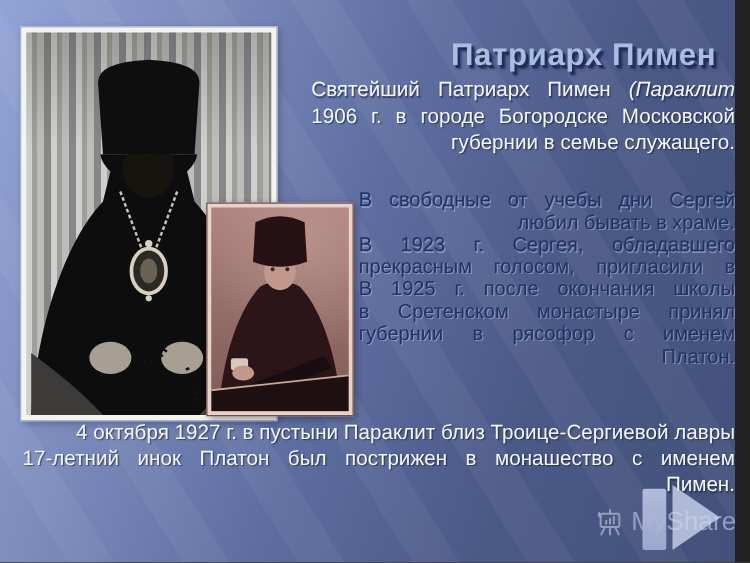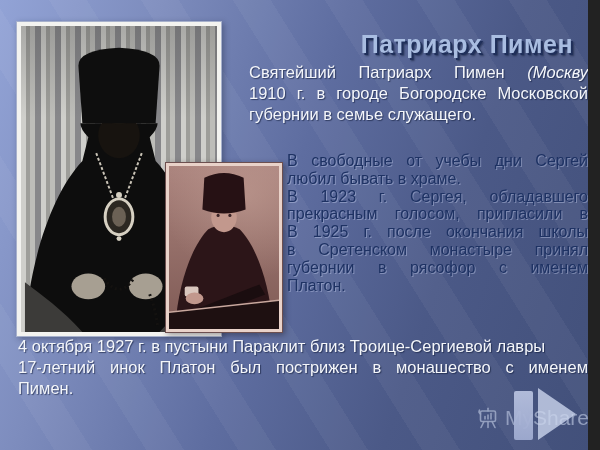--- a/index.html
+++ b/index.html
@@ -13,21 +13,21 @@
     background:repeating-linear-gradient(58deg, rgba(255,255,255,0) 0 46px, rgba(255,255,255,0.045) 46px 78px);
     mix-blend-mode:screen;
   }
   .title{
     position:absolute; top:30px; right:15px; z-index:5;
     font-size:25px; font-weight:bold; letter-spacing:0.5px;
     color:#a9bde1;
     text-shadow:2px 2px 0 #1f2f5a, 3px 3px 2px rgba(10,20,45,.55);
   }
   .textblock{ position:absolute; z-index:5; }
-  .tline{ text-align:left; white-space:normal; }
+  .tline{ text-align:right; white-space:normal; }
   .stretch{ text-align:justify; text-align-last:justify; }
   .it{ font-style:italic; }
   .intro{
     left:249px; top:62px; width:339px;
     font-size:16.5px; line-height:20.8px; color:#f4f6fa;
     text-shadow:1px 1px 1px rgba(15,25,55,.6);
   }
   .bio{
     left:287px; top:152px; width:301px;
     font-size:16px; line-height:17.8px; color:#1e3263; font-weight:500;
@@ -139,22 +139,22 @@
         <ellipse cx="26" cy="134" rx="9" ry="6" fill="#c2988d"></ellipse>
 
         <path d="M30,144 L92,120 L98,130 L36,154 Z" fill="#1a0d0f"></path>
         <path d="M0,148 L112,136 L112,165 L0,165 Z" fill="#1e1011"></path>
         <path d="M0,148 L112,136" stroke="#c9a89e" stroke-width="1.5" fill="none"></path>
       </svg>
     </div>
   </div>
 
   <div class="textblock intro">
-      <div class="tline stretch"><span>Святейший Патриарх Пимен </span><span class="it">(Москву</span></div>
-      <div class="tline stretch"><span>1910 г. в городе Богородске Московской</span></div>
+      <div class="tline stretch"><span>Святейший Патриарх Пимен </span><span class="it">(Параклит</span></div>
+      <div class="tline stretch"><span>1906 г. в городе Богородске Московской</span></div>
       <div class="tline"><span>губернии в семье служащего.</span></div>
     </div>
 
   <div class="textblock bio">
       <div class="tline stretch"><span>В свободные от учебы дни Сергей</span></div>
       <div class="tline"><span>любил бывать в храме.</span></div>
       <div class="tline stretch"><span>В 1923 г. Сергея, обладавшего</span></div>
       <div class="tline stretch"><span>прекрасным голосом, пригласили в</span></div>
       <div class="tline stretch"><span>В 1925 г. после окончания школы</span></div>
       <div class="tline stretch"><span>в Сретенском монастыре принял</span></div>

